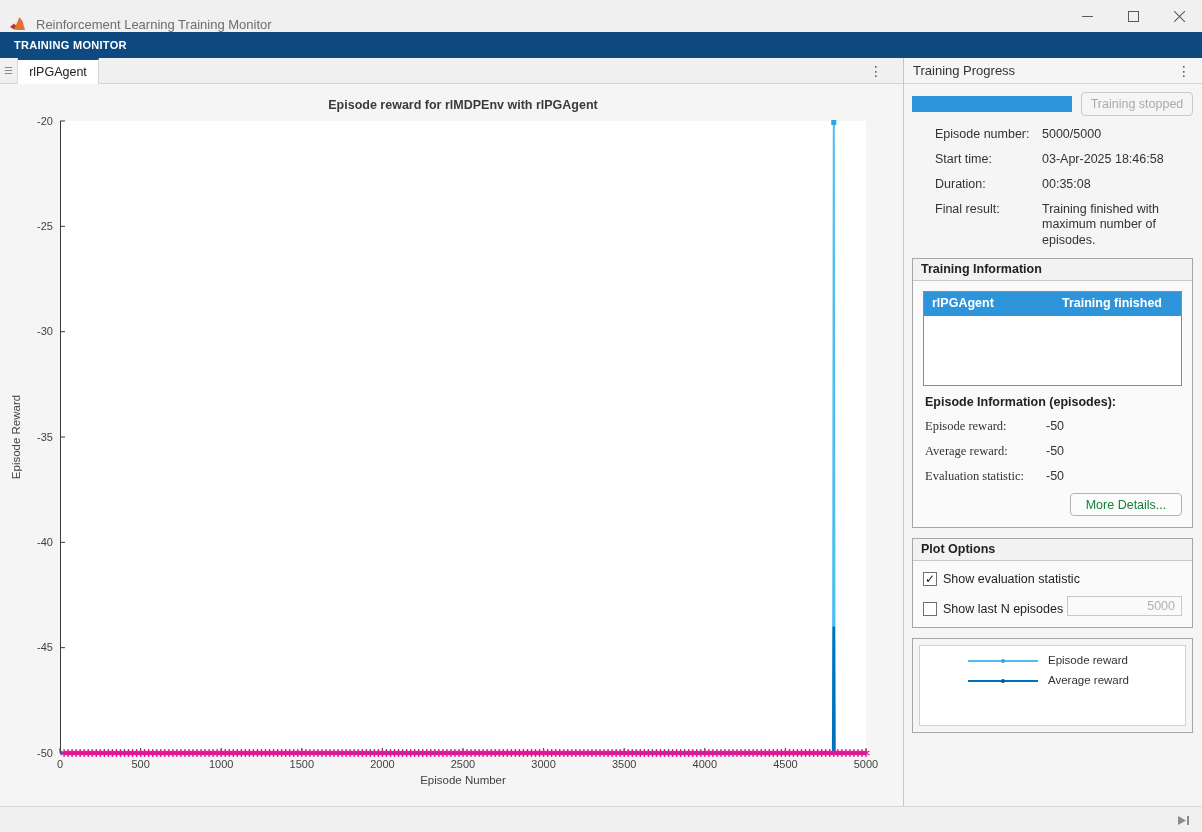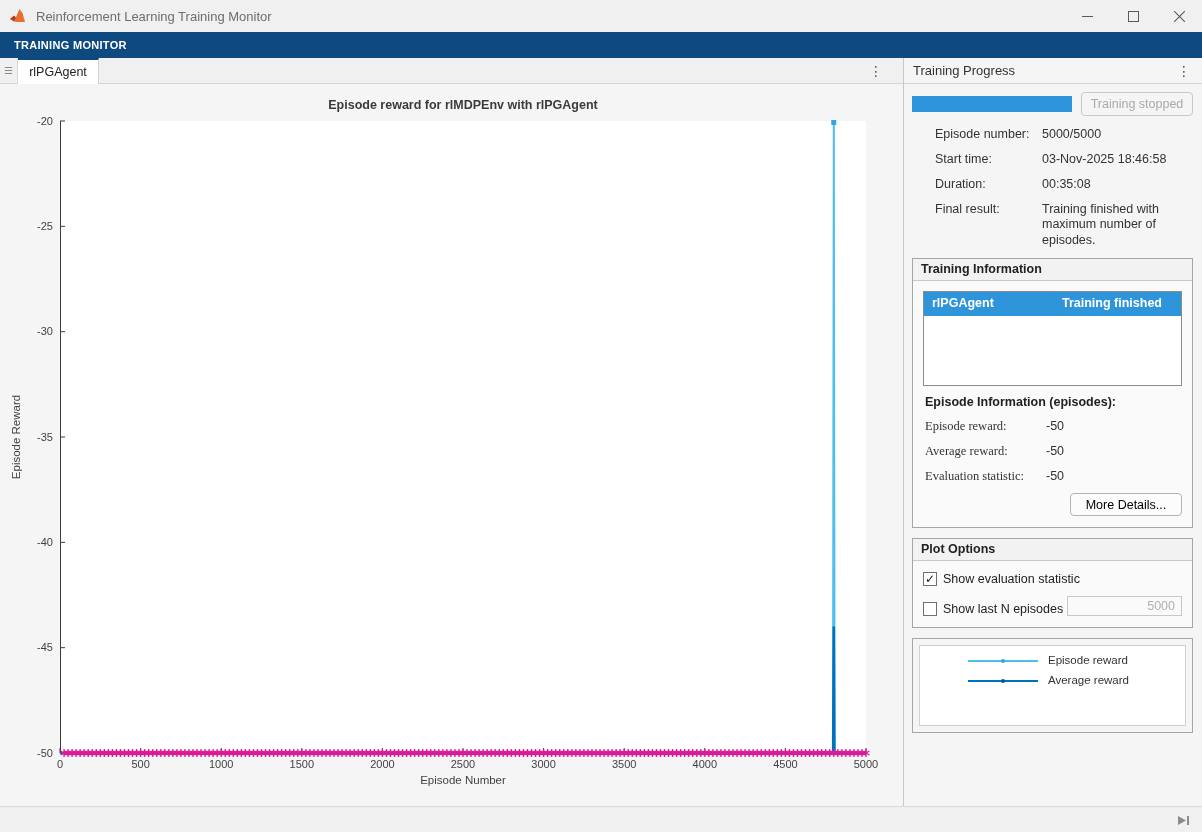--- a/index.html
+++ b/index.html
@@ -1,21 +1,21 @@
 <!DOCTYPE html>
 <html><head>
 <meta charset="utf-8">
 <style>
   * { margin:0; padding:0; box-sizing:border-box; }
   html,body { width:1202px; height:832px; }
   body { font-family:"Liberation Sans","DejaVu Sans",sans-serif; font-size:13px; color:#333; background:#fff; overflow:hidden; }
   #app { position:relative; width:1202px; height:832px; background:#f5f5f5; overflow:hidden; }
 
   
-  .titlebar { position:absolute; left:0; top:0; width:1202px; height:32px; background:#f0f0f0; display:flex; align-items:center; }
+  .titlebar { position:absolute; left:0; top:0; width:1202px; height:32px; background:#f0f0f0; display:flex; align-items:flex-end; }
   .titlebar .logo { margin-left:10px; width:18px; height:15px; }
   .titlebar .title { margin-left:8px; color:#6e6e6e; font-size:13px; }
   .win-controls { position:absolute; right:0; top:0; height:32px; display:flex; }
   .win-btn { width:46px; height:32px; display:flex; align-items:center; justify-content:center; color:#5a5a5a; font-size:13px; cursor:default; }
   .win-btn svg { display:block; }
 
   
   .ribbon { position:absolute; left:0; top:32px; width:1202px; height:26px; background:#0e4a7f; display:flex; align-items:center; }
   .ribbon-tab { color:#ffffff; font-size:11px; font-weight:bold; letter-spacing:.3px; padding:0 14px; height:100%; display:flex; align-items:center; }
 
@@ -52,21 +52,21 @@
   .ti-th { font-weight:bold; font-size:12.5px; color:#111; padding:5px 0 0 8px; }
   .ti-th.c1 { width:130px; border-right:1px solid #b5b5b5; }
   .ti-th.c2 { flex:1; }
   .ti-row { display:flex; height:24px; background:#2e95db; color:#fff; font-weight:bold; font-size:12.5px; }
   .ti-td { padding:4px 0 0 8px; }
   .ti-td.c1 { width:130px; }
   .ep-title { position:absolute; left:12px; top:136px; font-weight:bold; font-size:12.5px; color:#222; }
   .stat-row { position:absolute; left:12px; width:250px; font-size:12.5px; color:#333; }
   .stat-label { position:absolute; left:0;font-family:Liberation Serif, serif; }
   .stat-value { position:absolute; left:121px; }
-  .more-btn { position:absolute; right:10px; top:234px; width:112px; height:23px; border:1px solid #b3b3b3; border-radius:4px; background:#fcfcfc; color:#000000; font-size:12.5px; font-family:inherit; }
+  .more-btn { position:absolute; right:10px; top:234px; width:112px; height:23px; border:1px solid #b3b3b3; border-radius:4px; background:#fcfcfc; color:#15803d; font-size:12.5px; font-family:inherit; }
 
   
   .cb-row { position:absolute; left:10px; height:20px; display:flex; align-items:center; }
   .cb-box { width:14px; height:14px; background:#fff; border:1px solid #707070; display:flex; align-items:center; justify-content:center; margin-right:6px; }
   .cb-box .mark { display:none; font-size:12px; font-weight:bold; color:#111; line-height:1; }
   .cb-box.checked .mark { display:block; }
   .cb-label { font-size:12.5px; color:#222; }
   .lastn-input { position:absolute; right:10px; top:57px; width:115px; height:20px; border:1px solid #c8c8c8; background:#fafafa; color:#b0b0b0; font-size:12.5px; text-align:right; padding-right:6px; font-family:inherit; }
 
   
@@ -183,21 +183,21 @@
       <div class="progress-fill" id="progress-fill" style="width: 100%;"></div>
     </div>
     <button class="stop-btn" disabled="">Training stopped</button>
 
     <div class="info-row" style="top:69px">
       <span class="info-label">Episode number:</span>
       <span class="info-value">5000/5000</span>
     </div>
     <div class="info-row" style="top:94px">
       <span class="info-label">Start time:</span>
-      <span class="info-value">03-Nov-2025 18:46:58</span>
+      <span class="info-value">03-Apr-2025 18:46:58</span>
     </div>
     <div class="info-row" style="top:119px">
       <span class="info-label">Duration:</span>
       <span class="info-value">00:35:08</span>
     </div>
     <div class="info-row" style="top:144px">
       <span class="info-label">Final result:</span>
       <span class="info-value">Training finished with maximum number of episodes.</span>
     </div>
 

